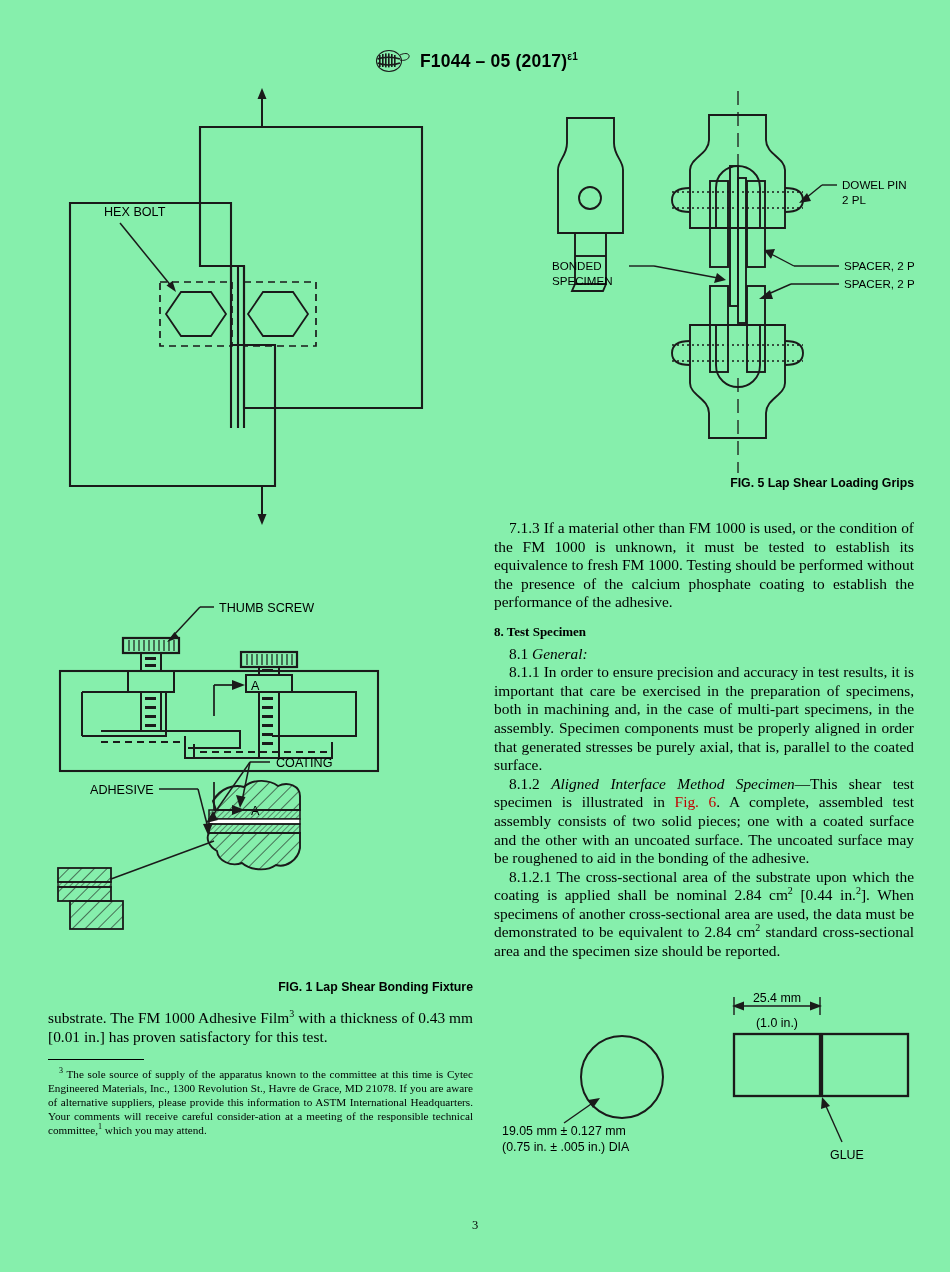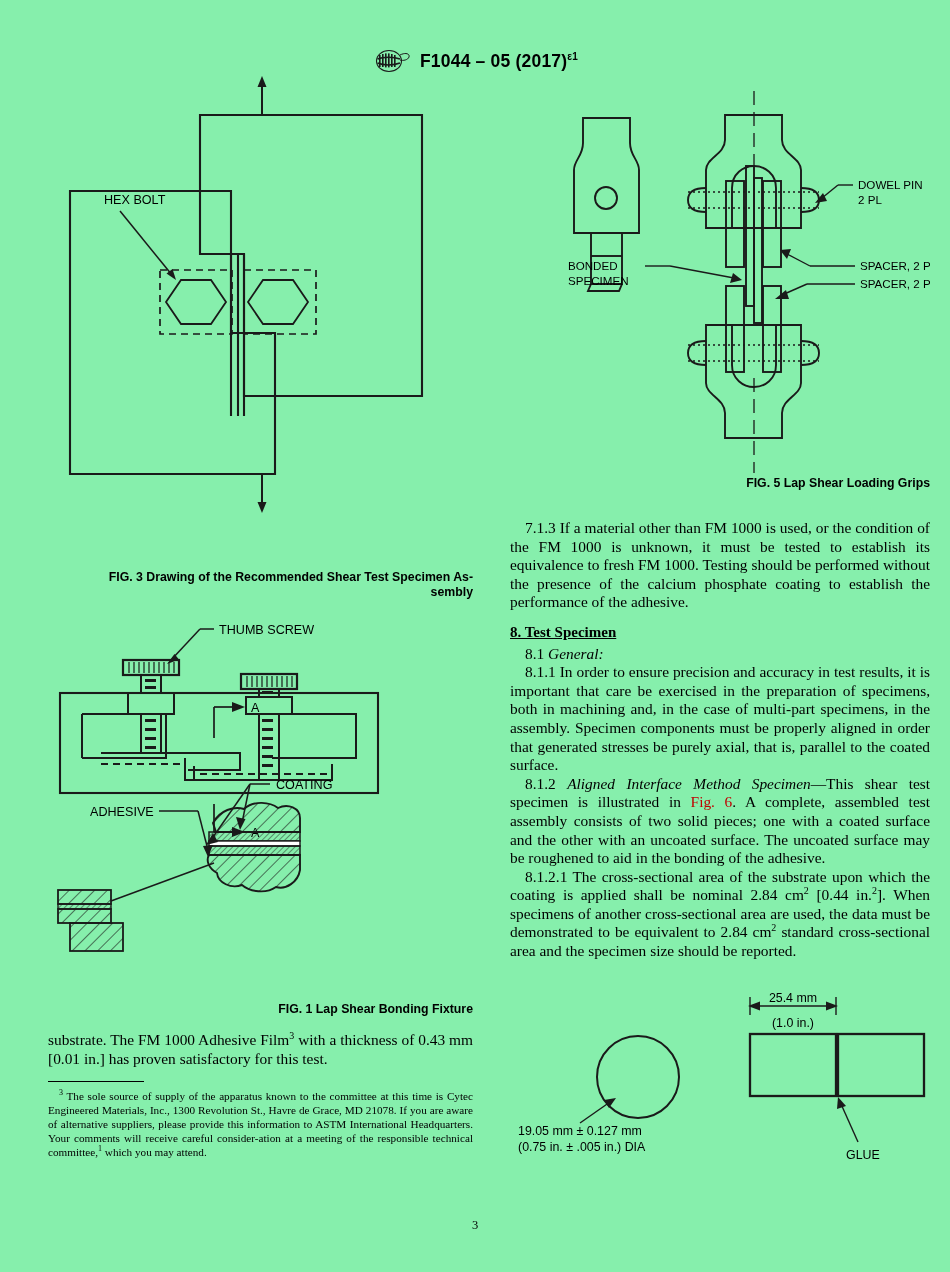--- a/index.html
+++ b/index.html
@@ -38,49 +38,48 @@
   }
   .doc-designation sup {
     font-size: 10px;
     vertical-align: super;
   }
 
   
   .col-left {
     position: absolute;
     left: 48px;
-    top: 76px;
+    top: 88px;
     width: 425px;
   }
   .col-right {
     position: absolute;
-    left: 510px;
+    left: 494px;
     top: 88px;
     width: 420px;
   }
 
   
   .para {
     font-family: "Liberation Serif", serif;
     font-size: 15.4px;
     line-height: 18.6px;
     text-align: justify;
     text-justify: inter-word;
     margin: 0;
     hyphens: manual;
   }
   .para.indent { text-indent: 15px; }
   .para sup { font-size: 10px; vertical-align: super; line-height: 0; }
   .sec-head {
     font-family: "Liberation Serif", serif;
     font-weight: bold;
-    font-size: 15px;
+    font-size: 13px;
     line-height: 18.6px;
     margin: 11px 0 3px 0;
-    text-decoration: underline;
   }
   .ital { font-style: italic; }
   .xref { color: #c00000; }
 
   
   .figure { position: relative; }
   .fig-caption {
     font-family: "Liberation Sans", sans-serif;
     font-weight: bold;
     font-size: 12.3px;
@@ -186,24 +185,20 @@
           <polygon points="133,204 163,204 178,226 163,248 133,248 118,226"></polygon>
           <polygon points="215,204 245,204 260,226 245,248 215,248 200,226"></polygon>
         </g>
 
         <g stroke="#1a1a1a" stroke-width="1.5" fill="none">
           <line x1="72" y1="135" x2="124" y2="199"></line>
         </g>
         <path d="M128 204 L118.5 197.5 L124.5 193 Z" fill="#1a1a1a"></path>
         <text x="56" y="128" font-size="12.6" text-anchor="start">HEX BOLT</text>
       </svg>
-      <div class="fig-caption">
-        <span>FIG. 3 Drawing of the Recommended Shear Test Specimen As-</span><br>
-        <span>sembly</span>
-      </div>
     </div>
 
     <div class="figure" style="margin-top:18px;">
       <svg width="425" height="380" viewBox="0 0 425 380">
 
         <g fill="none" stroke="#1a1a1a" stroke-width="2.1">
           <rect x="12" y="75" width="318" height="100"></rect>
         </g>
 
         <g fill="none" stroke="#1a1a1a" stroke-width="2">

